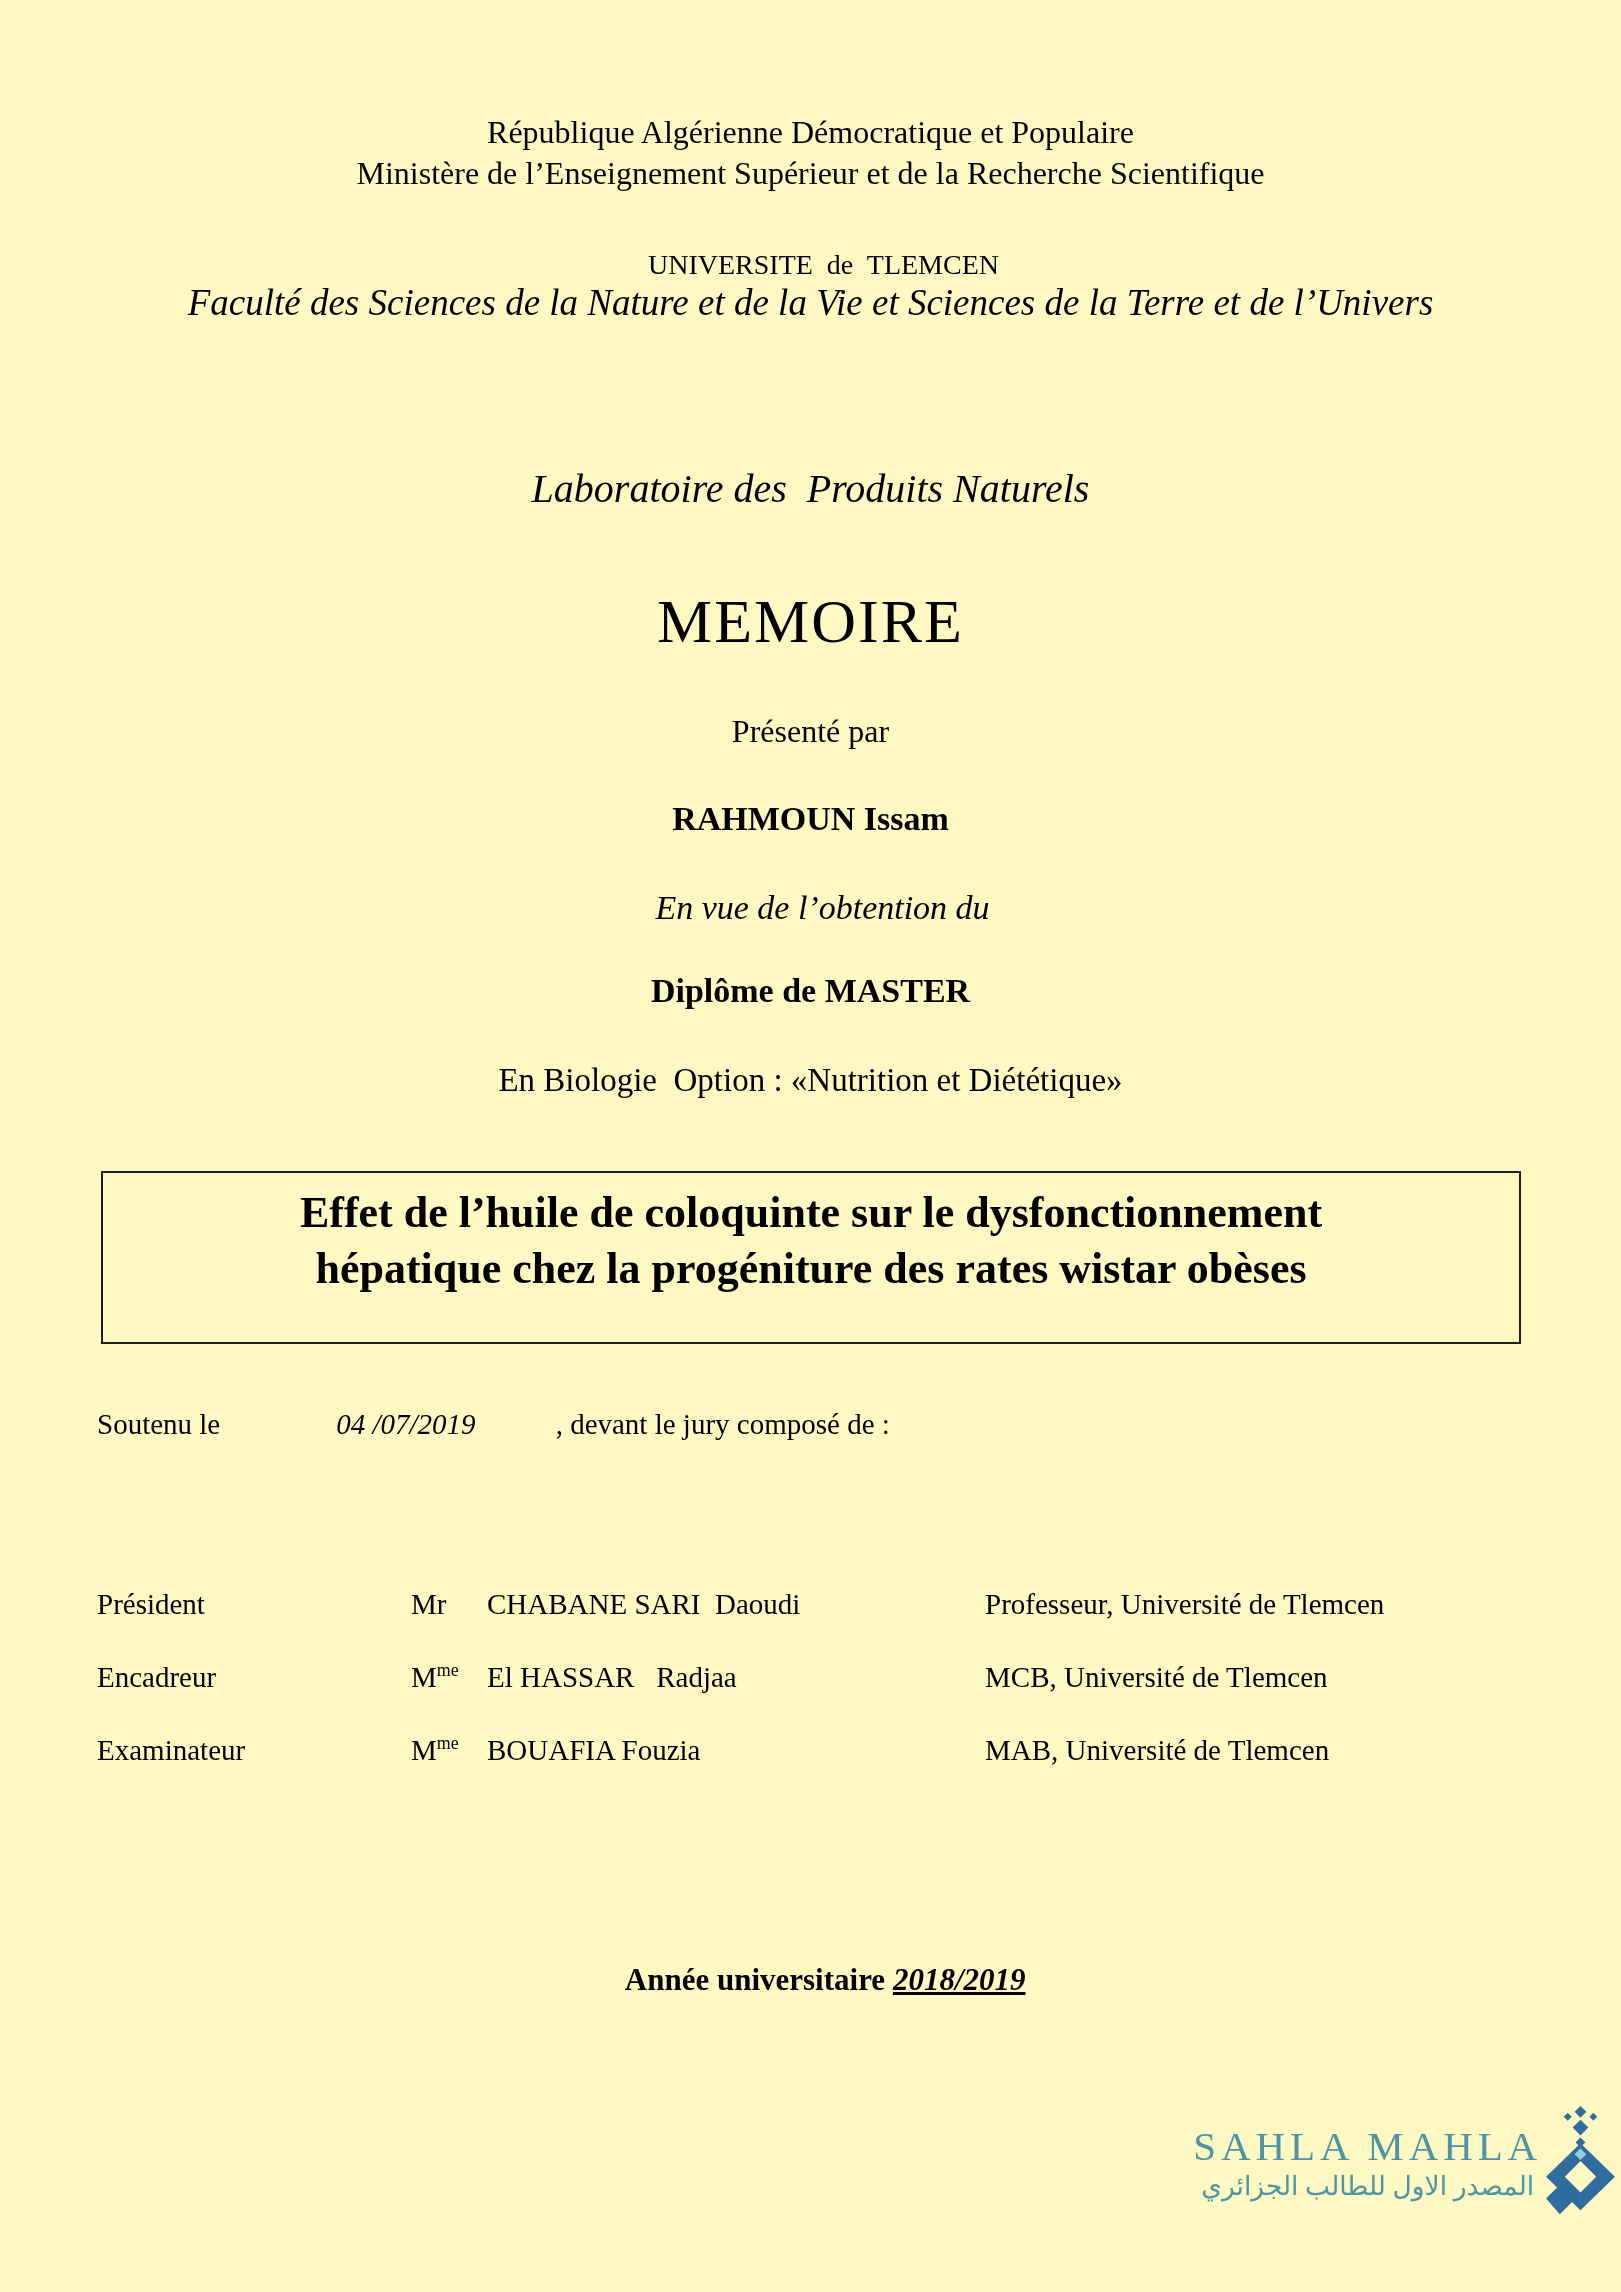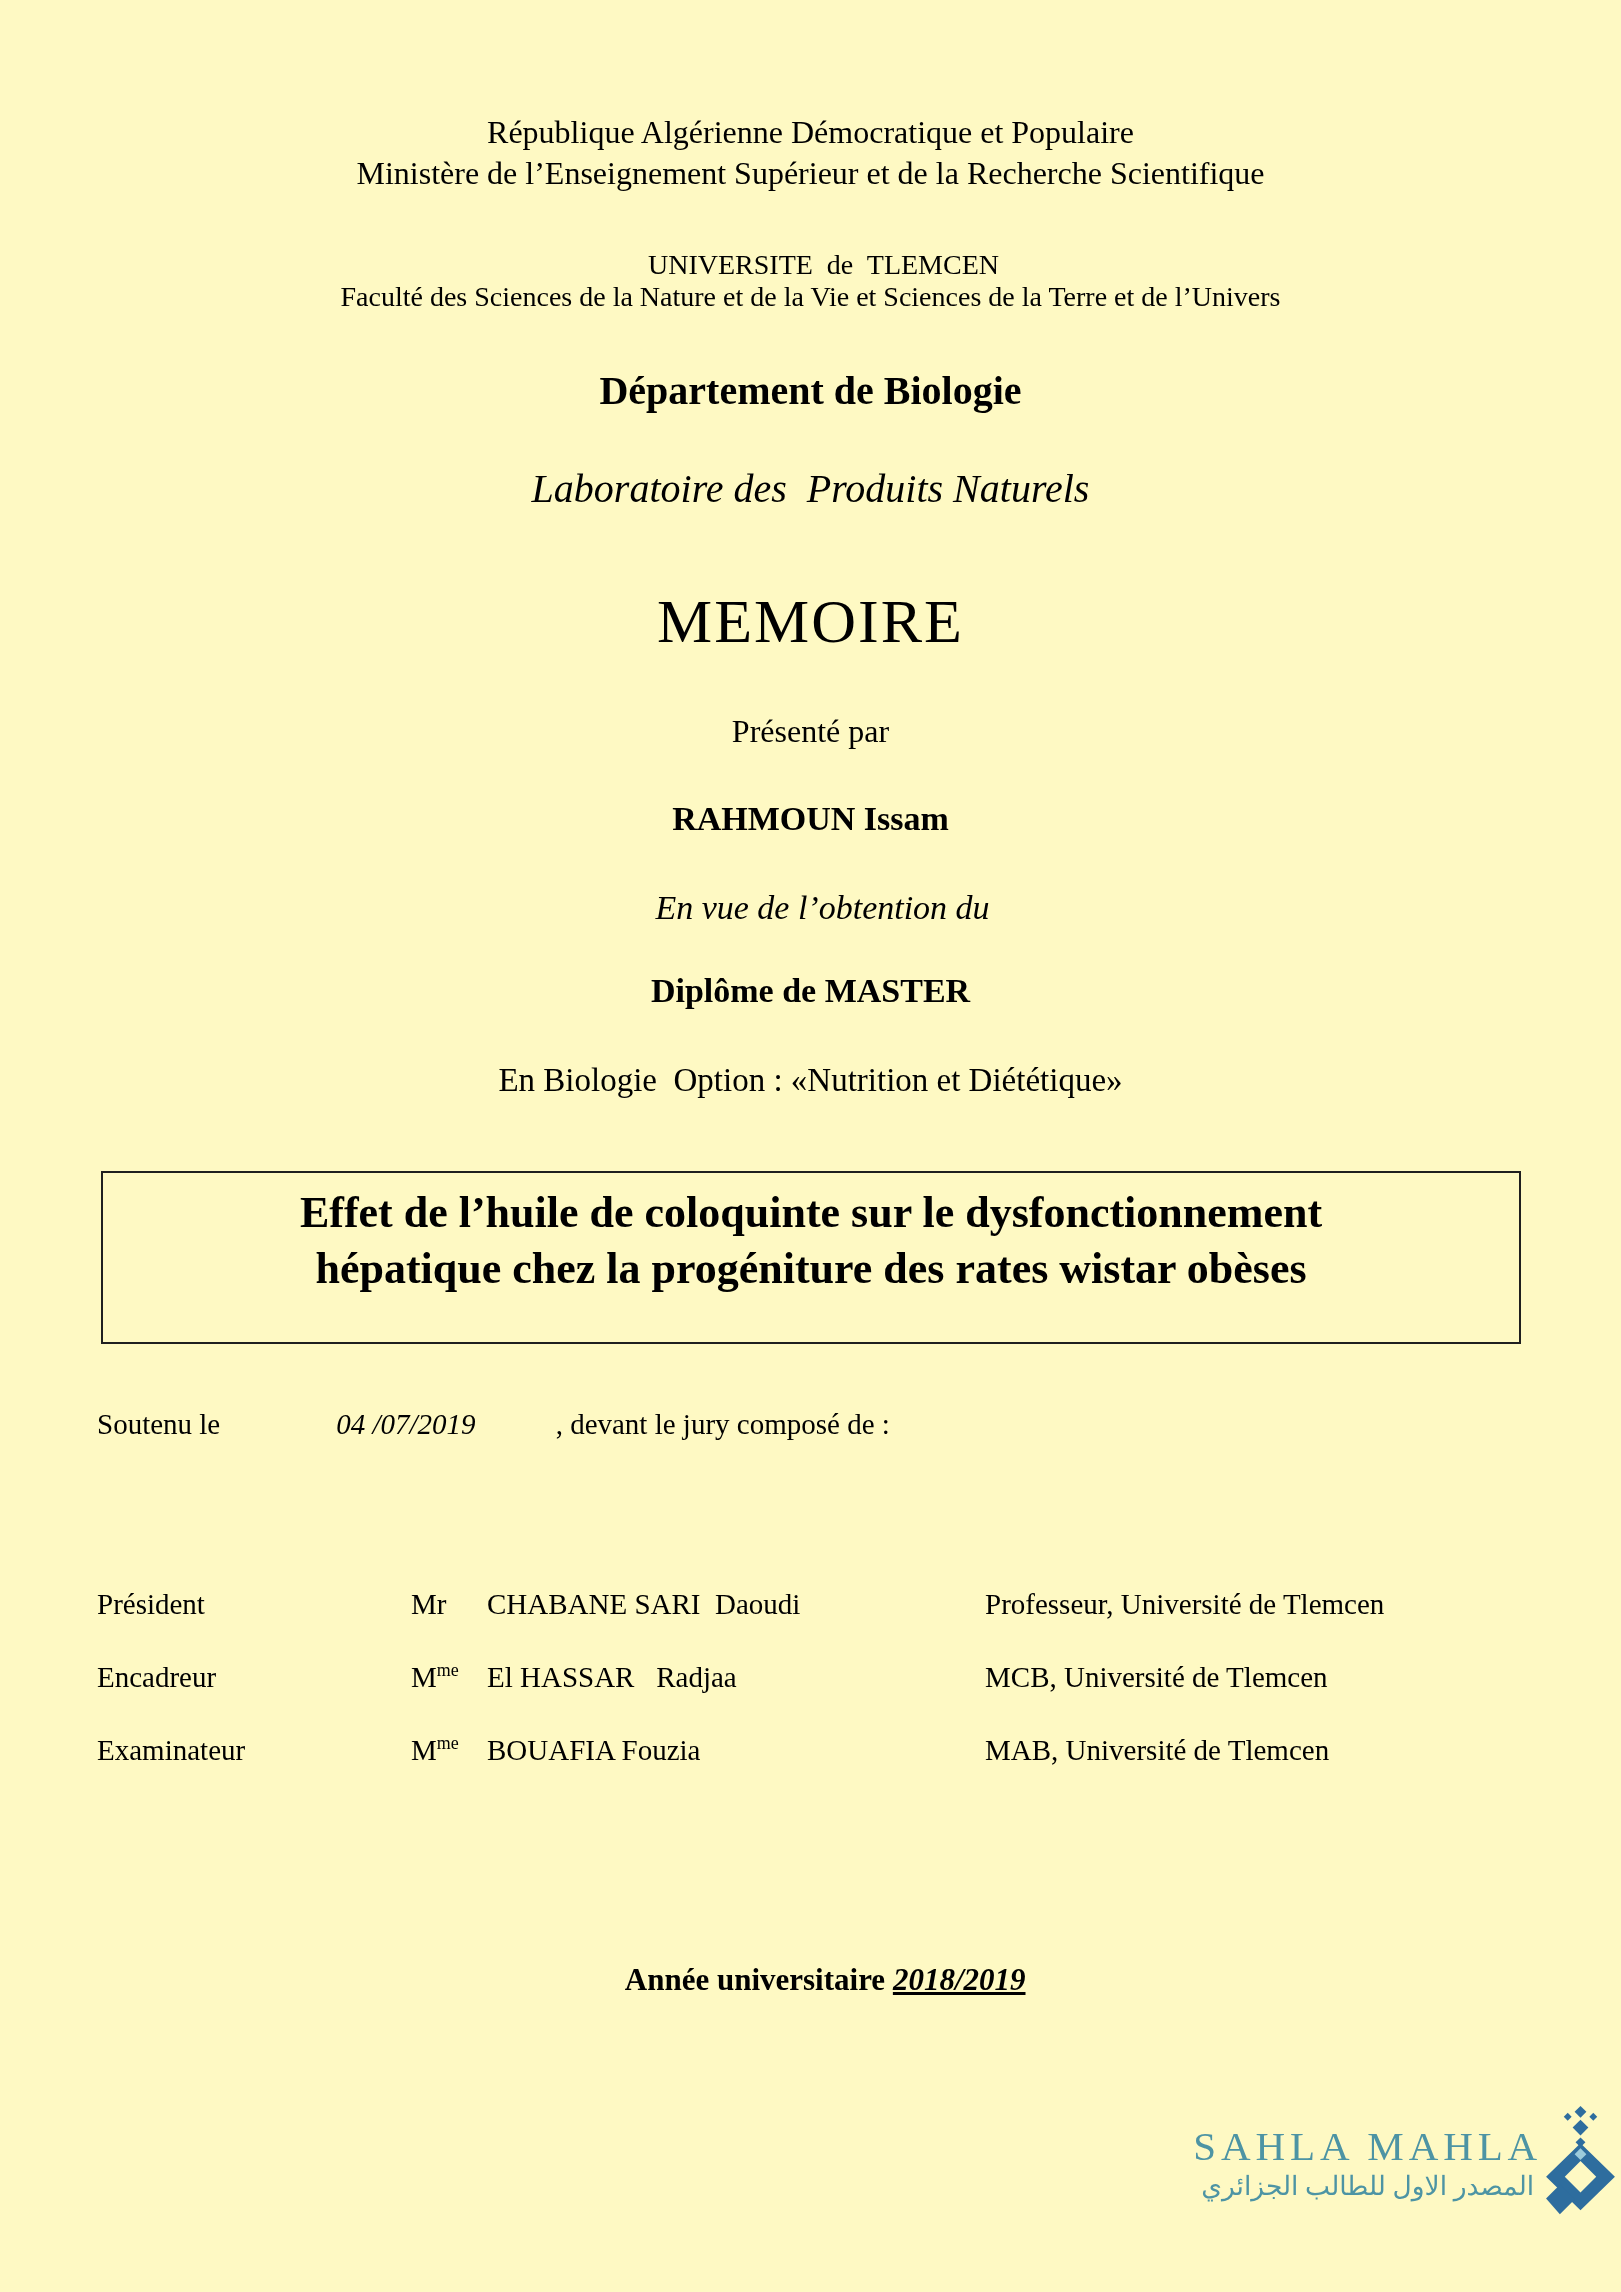--- a/index.html
+++ b/index.html
@@ -10,21 +10,21 @@
     background:#fef9c3;
     font-family:"Liberation Serif", serif;
     color:#000;
     overflow:hidden;
   }
   .cline { position:absolute; left:0; width:100%; text-align:center; white-space:pre; }
 
   #l-republic   { top:114px;  font-size:32px; }
   #l-ministry   { top:155px;  font-size:32px; }
   #l-university { top:249px;  font-size:28px;padding-left:13px; }
-  #l-faculty    { top:281px;  font-size:28px; }
+  #l-faculty    { top:281px;  font-size:37px;font-style:italic; }
   #l-department { top:367px;  font-size:40px; font-weight:bold; }
   #l-laboratory { top:465px;  font-size:40px; font-style:italic; }
   #l-memoire    { top:586px;  font-size:62px; letter-spacing:2px; }
   #l-presente   { top:713px;  font-size:32px; }
   #l-author     { top:800px;  font-size:34px; font-weight:bold; }
   #l-purpose    { top:889px;  font-size:34px; font-style:italic;margin-left:12px; }
   #l-degree     { top:972px;  font-size:34px; font-weight:bold; }
   #l-specialty  { top:1062px; font-size:33px; }
 
   #title-box {
@@ -69,21 +69,20 @@
 </style>
 </head>
 <body>
 
 <div class="page">
 
   <div class="cline" id="l-republic">République Algérienne Démocratique et Populaire</div>
   <div class="cline" id="l-ministry">Ministère de l’Enseignement Supérieur et de la Recherche Scientifique</div>
   <div class="cline" id="l-university">UNIVERSITE  de  TLEMCEN</div>
   <div class="cline" id="l-faculty">Faculté des Sciences de la Nature et de la Vie et Sciences de la Terre et de l’Univers</div>
-  <div class="cline" id="l-department">Département de Biologie</div>
   <div class="cline" id="l-laboratory">Laboratoire des  Produits Naturels</div>
 
   <div class="cline" id="l-memoire">MEMOIRE</div>
   <div class="cline" id="l-presente">Présenté par</div>
   <div class="cline" id="l-author">RAHMOUN Issam</div>
   <div class="cline" id="l-purpose">En vue de l’obtention du</div>
   <div class="cline" id="l-degree">Diplôme de MASTER</div>
   <div class="cline" id="l-specialty">En Biologie  Option : «Nutrition et Diététique»</div>
 
   <div id="title-box">

